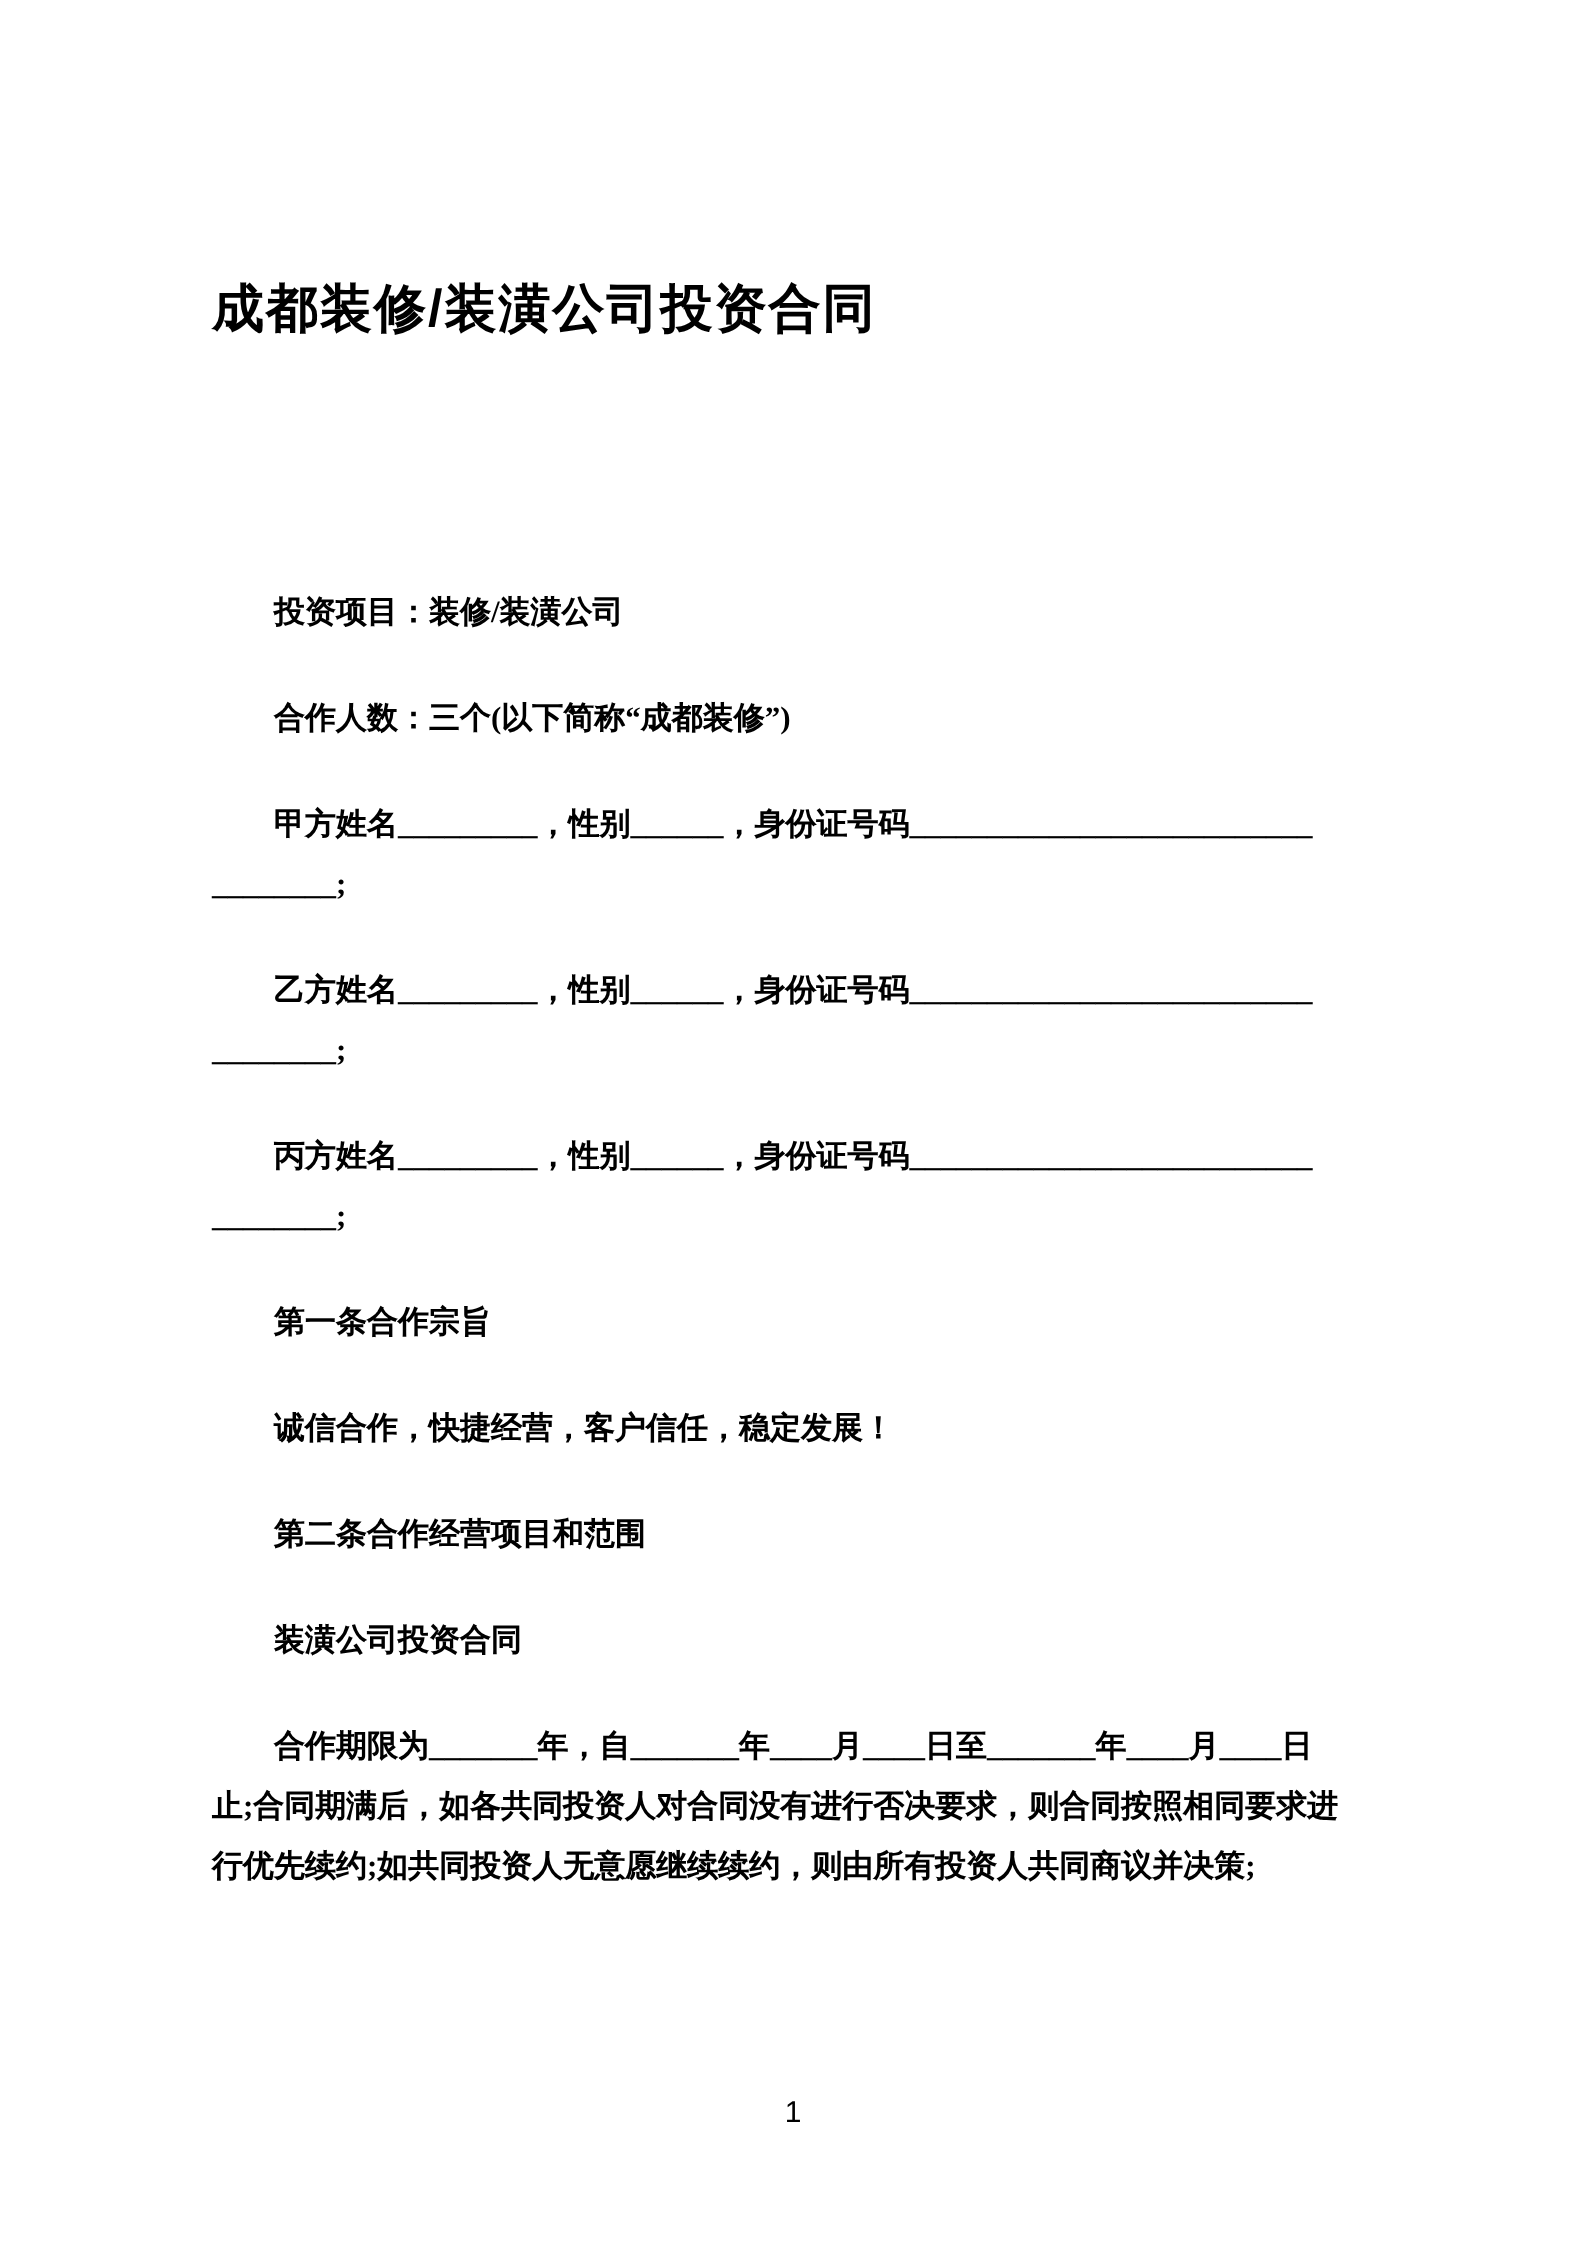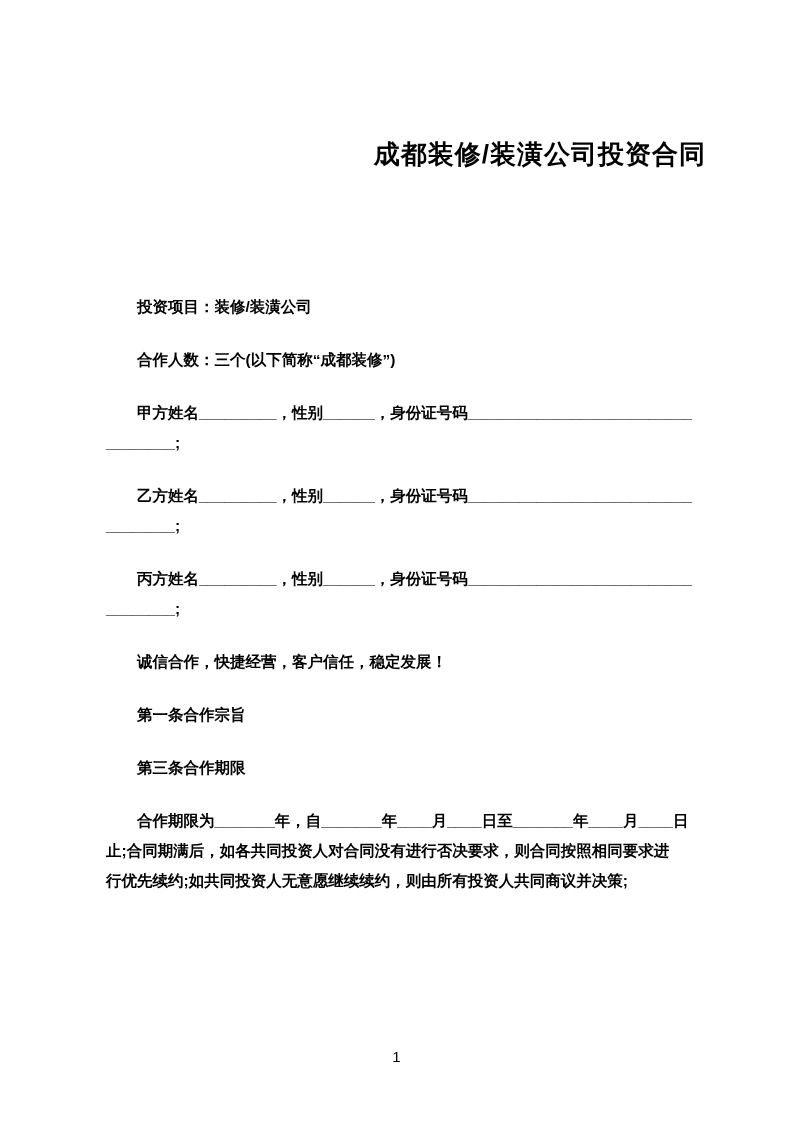--- a/index.html
+++ b/index.html
@@ -17,31 +17,32 @@
     color: #000000;
     font-family: "Liberation Sans", sans-serif;
     overflow: hidden;
   }
   .doc-title {
     margin: 0 0 120px 0;
     font-size: 26px;
     line-height: 36px;
     font-weight: 700;
     letter-spacing: 1px;
-    text-align: right;
+    text-align: left;
     text-indent: 0;
   }
   .para {
     margin: 0 0 23px 0;
     font-size: 15.5px;
     line-height: 30px;
     font-weight: 700;
     text-indent: 2em;
     white-space: pre-line;
     word-break: break-all;
+    font-family: Liberation Serif, serif;
   }
   .page-num {
     position: absolute;
     left: 0;
     right: 0;
     top: 1048px;
     text-align: center;
     font-size: 15px;
     font-weight: 400;
     color: #000000;
@@ -60,27 +61,28 @@
 
   <p class="para">甲方姓名_________，性别______，身份证号码__________________________
 ________;</p>
 
   <p class="para">乙方姓名_________，性别______，身份证号码__________________________
 ________;</p>
 
   <p class="para">丙方姓名_________，性别______，身份证号码__________________________
 ________;</p>
 
+  <p class="para">第一条合作宗旨</p>
+
   <p class="para">诚信合作，快捷经营，客户信任，稳定发展！</p>
 
-  <p class="para">第一条合作宗旨</p>
+  <p class="para">第二条合作经营项目和范围</p>
 
 
-
-  <p class="para">第三条合作期限</p>
+  <p class="para">装潢公司投资合同</p>
 
   <p class="para">合作期限为_______年，自_______年____月____日至_______年____月____日
 止;合同期满后，如各共同投资人对合同没有进行否决要求，则合同按照相同要求进
 行优先续约;如共同投资人无意愿继续续约，则由所有投资人共同商议并决策;</p>
 
   <div class="page-num">1</div>
 
 </div>
 
 </body></html>

